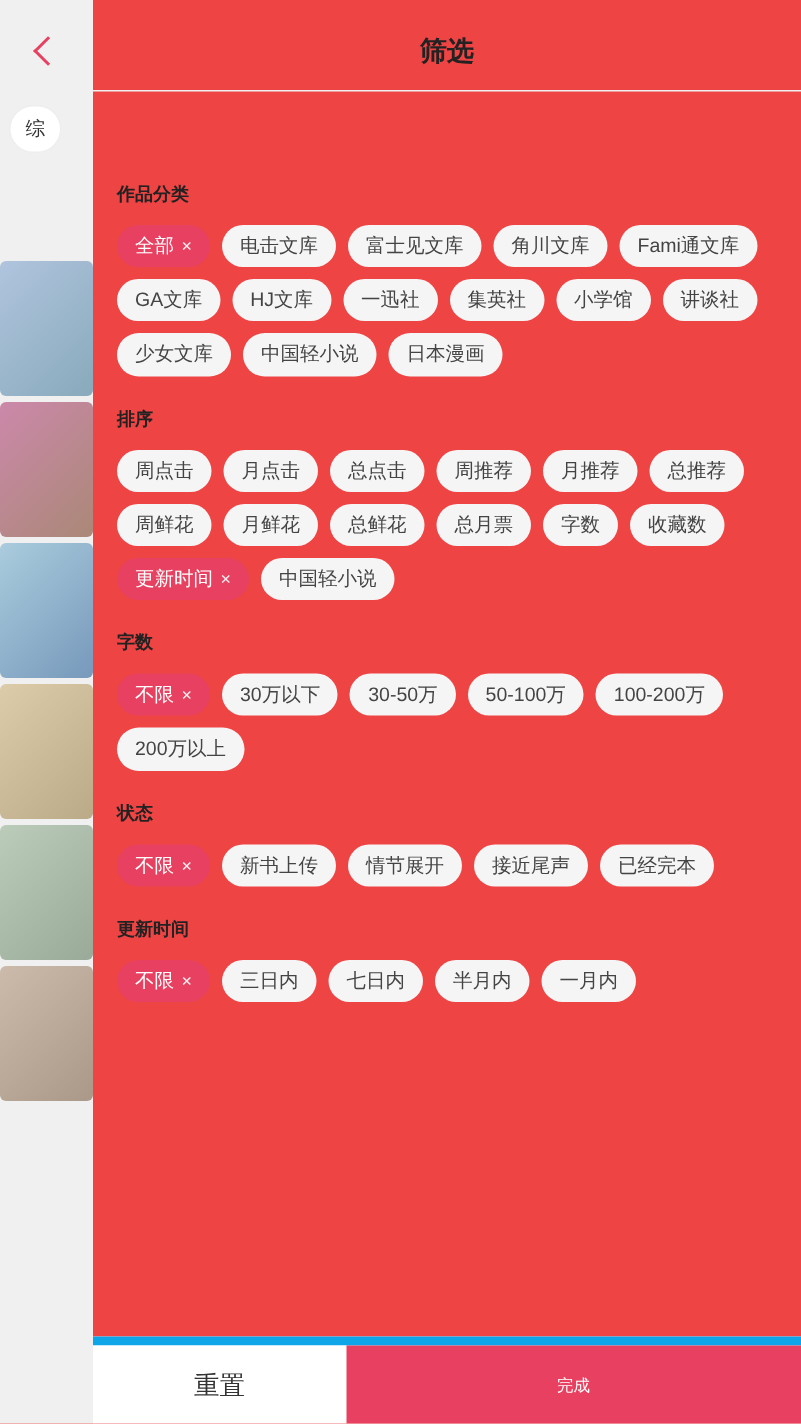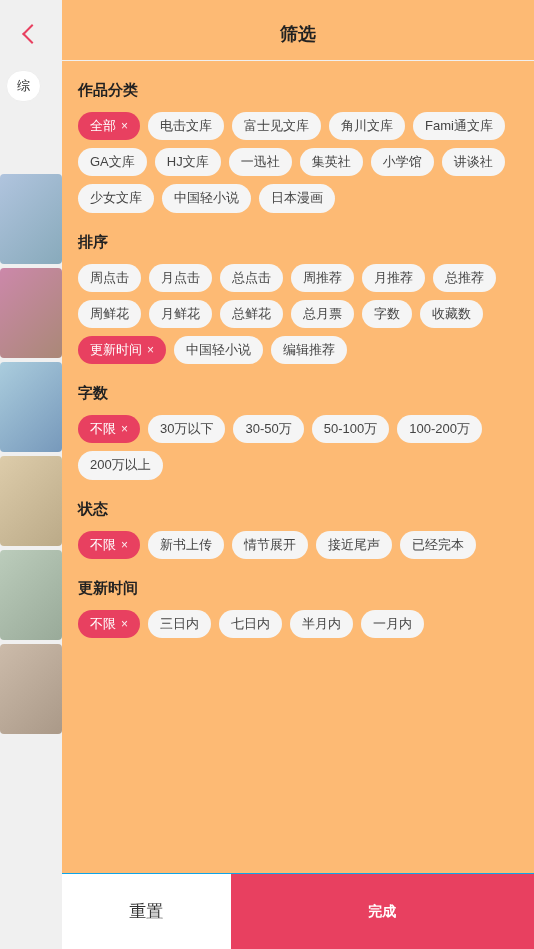--- a/index.html
+++ b/index.html
@@ -78,24 +78,25 @@
       display: flex;
       align-items: center;
       justify-content: center;
       font-size: 9px;
       color: #888;
     }
 
     
     .main-panel {
       flex: 1;
-      background: #fdba74;
+      background: #ef4444;
       min-height: 949px;
       display: flex;
       flex-direction: column;
+      gap: 40px;
     }
 
     .panel-header {
       text-align: center;
       padding: 22px 0 14px;
       font-size: 18px;
       font-weight: 600;
       color: #222;
       border-bottom: 1px solid #f0f0f0;
     }
@@ -105,21 +106,21 @@
       padding: 0 16px;
       overflow-y: auto;
       padding-bottom: 80px;
     }
 
     .section {
       margin-top: 20px;
     }
 
     .section-title {
-      font-size: 15px;
+      font-size: 12px;
       font-weight: 600;
       color: #222;
       margin-bottom: 12px;
     }
 
     .tags-row {
       display: flex;
       flex-wrap: wrap;
       gap: 8px;
       margin-bottom: 4px;
@@ -150,42 +151,42 @@
       line-height: 1;
       opacity: 0.9;
     }
 
     
     .bottom-bar {
       position: sticky;
       bottom: 0;
       display: flex;
       width: 100%;
-      height: 76px;
+      height: 58px;
       background: #fff;
-      border-top: 1px solid #0ea5e9;
+      border-top: 6px solid #0ea5e9;
     }
 
     .btn-reset {
       flex: 1;
       background: #fff;
       border: none;
       font-size: 17px;
       color: #333;
       cursor: pointer;
     }
 
     .btn-confirm {
       flex: 1.8;
       background: #e84060;
       border: none;
-      font-size: 14px;
+      font-size: 11px;
       color: #fff;
       cursor: pointer;
-      font-weight: 700;
+      font-weight: 400;
     }
   </style>
 </head>
 <body>
 
 <div class="page-wrapper">
 
   <div class="sidebar">
     <div class="sidebar-back">
       <div class="back-arrow"></div>
@@ -247,21 +248,20 @@
             <div class="tag"><span>月鲜花</span></div>
             <div class="tag"><span>总鲜花</span></div>
             <div class="tag"><span>总月票</span></div>
             <div class="tag"><span>字数</span></div>
             <div class="tag"><span>收藏数</span></div>
             <div class="tag active">
               <span>更新时间</span>
               <span class="tag-close">×</span>
             </div>
             <div class="tag"><span>中国轻小说</span></div>
-            <div class="tag"><span>编辑推荐</span></div>
           </div>
         </div>
         <div class="section">
           <div class="section-title">字数</div>
           <div class="tags-row">
             <div class="tag active">
               <span>不限</span>
               <span class="tag-close">×</span>
             </div>
             <div class="tag"><span>30万以下</span></div>

